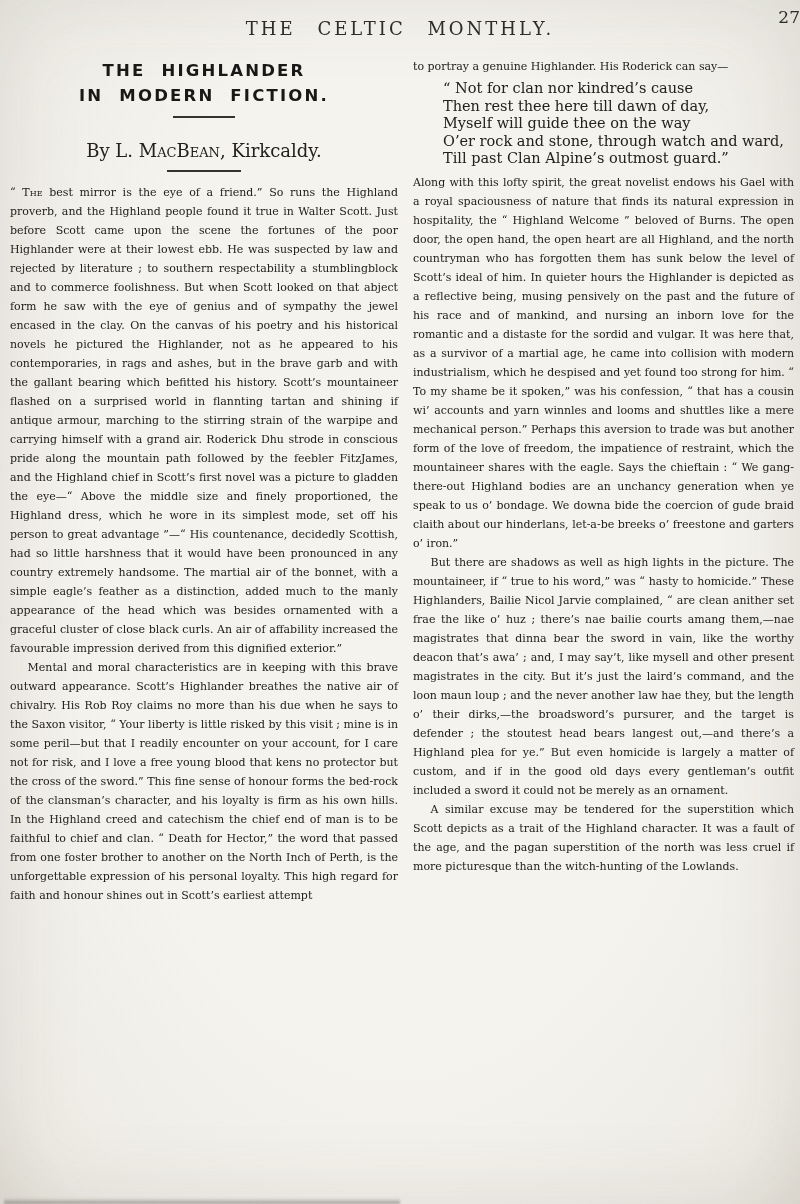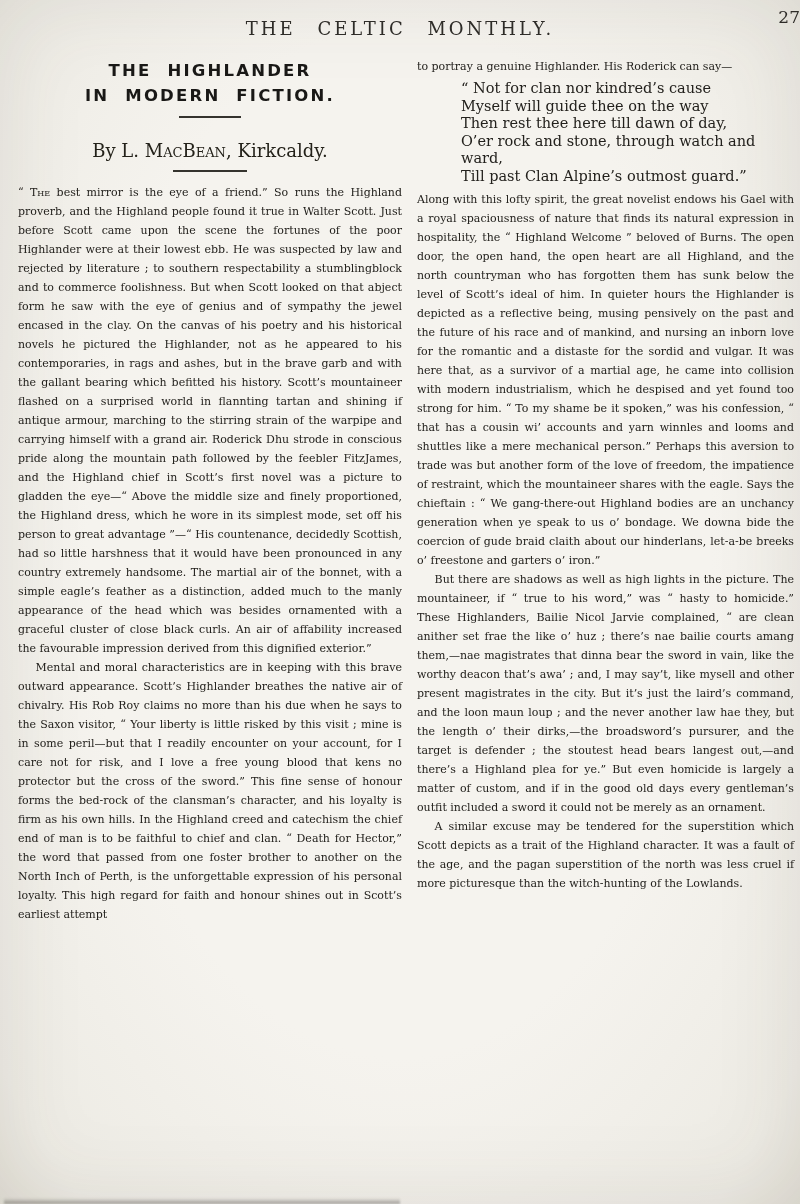--- a/index.html
+++ b/index.html
@@ -24,21 +24,21 @@
     word-spacing:13px;
     color:#2e2c28;
   }
   .page-number {
     position:absolute; top:7px; right:0;
     font-size:17px; color:#2e2c28;
   }
   .columns {
     display:flex;
     gap:15px;
-    padding:2px 6px 0 18px;
+    padding:2px 6px 0 10px;
   }
   .col { width:385px; }
   .col.left { width:388px; }
   .col.right { width:381px; padding-top:3px; }
 
   .article-head { margin-top:4px; }
   .article-title {
     margin:0;
     font-family:"DejaVu Sans", sans-serif;
     font-weight:bold;
@@ -60,21 +60,21 @@
     margin:0;
     font-size:11px;
     line-height:19px;
     text-align:justify;
     color:#23211d;
   }
   .body-p.indent { text-indent:1.6em; }
   .sc-lead { font-variant:small-caps; }
 
   .poem {
-    margin:4px 0 5px 44px;
+    margin:4px 0 5px 30px;
     font-size:14.5px;
     line-height:17.5px;
     color:#23211d;
   }
 
   .bottom-smudge {
     position:absolute;
     left:4px; bottom:0;
     width:396px; height:6px;
     background:linear-gradient(to bottom, rgba(40,38,35,0) 0%, rgba(40,38,35,0.38) 100%);
@@ -107,22 +107,22 @@
       <p class="body-p"><span class="sc-lead">“ The</span><span> best mirror is the eye of a friend.”  So runs the Highland proverb, and the Highland people found it true in Walter Scott.  Just before Scott came upon the scene the fortunes of the poor Highlander were at their lowest ebb.  He was suspected by law and rejected by literature ;  to southern respectability a stumblingblock and to commerce foolishness. But when Scott looked on that abject form he saw with the eye of genius and of sympathy the jewel encased in the clay.  On the canvas of his poetry and his historical novels he pictured the Highlander, not as he appeared to his contemporaries, in rags and ashes, but in the brave garb and with the gallant bearing which befitted his history.  Scott’s mountaineer flashed on a surprised world in flannting tartan and shining if antique armour, marching to the stirring strain of the warpipe and carrying himself with a grand air.  Roderick Dhu strode in conscious pride along the mountain path followed by the feebler FitzJames, and the Highland chief in Scott’s first novel was a picture to gladden the eye—“ Above the middle size and finely proportioned, the Highland dress, which he wore in its simplest mode, set off his person to great advantage ”—“ His countenance, decidedly Scottish, had so little harshness that it would have been pronounced in any country extremely handsome.  The martial air of the bonnet, with a simple eagle’s feather as a distinction, added much to the manly appearance of the head which was besides ornamented with a graceful cluster of close black curls.  An air of affability increased the favourable impression derived from this dignified exterior.”</span></p>
 
       <p class="body-p indent">Mental and moral characteristics are in keeping with this brave outward appearance.  Scott’s Highlander breathes the native air of chivalry. His Rob Roy claims no more than his due when he says to the Saxon visitor, “ Your liberty is little risked by this visit ;  mine is in some peril—but that I readily encounter on your account, for I care not for risk, and I love a free young blood that kens no protector but the cross of the sword.”  This fine sense of honour forms the bed-rock of the clansman’s character, and his loyalty is firm as his own hills.  In the Highland creed and catechism the chief end of man is to be faithful to chief and clan.  “ Death for Hector,” the word that passed from one foster brother to another on the North Inch of Perth, is the unforgettable expression of his personal loyalty.  This high regard for faith and honour shines out in Scott’s earliest attempt</p>
     </div>
 
     <div class="col right">
       <p class="body-p">to portray a genuine Highlander.  His Roderick can say—</p>
 
       <div class="poem">
         <div class="poem-line">“ Not for clan nor kindred’s cause</div>
+        <div class="poem-line">Then rest thee here till dawn of day,</div>
         <div class="poem-line">Myself will guide thee on the way</div>
-        <div class="poem-line">Then rest thee here till dawn of day,</div>
         <div class="poem-line">O’er rock and stone, through watch and ward,</div>
         <div class="poem-line">Till past Clan Alpine’s outmost guard.”</div>
       </div>
 
       <p class="body-p">Along with this lofty spirit, the great novelist endows his Gael with a royal spaciousness of nature that finds its natural expression in hospitality, the “ Highland Welcome ” beloved of Burns.  The open door, the open hand, the open heart are all Highland, and the north countryman who has forgotten them has sunk below the level of Scott’s ideal of him.  In quieter hours the Highlander is depicted as a reflective being, musing pensively on the past and the future of his race and of mankind, and nursing an inborn love for the romantic and a distaste for the sordid and vulgar.  It was here that, as a survivor of a martial age, he came into collision with modern industrialism, which he despised and yet found too strong for him. “ To my shame be it spoken,” was his confession, “ that has a cousin wi’ accounts and yarn winnles and looms and shuttles like a mere mechanical person.”  Perhaps this aversion to trade was but another form of the love of freedom, the impatience of restraint, which the mountaineer shares with the eagle.  Says the chieftain : “ We gang-there-out Highland bodies are an unchancy generation when ye speak to us o’ bondage.  We downa bide the coercion of gude braid claith about our hinderlans, let-a-be breeks o’ freestone and garters o’ iron.”</p>
 
       <p class="body-p indent">But there are shadows as well as high lights in the picture.  The mountaineer, if “ true to his word,” was “ hasty to homicide.”  These Highlanders, Bailie Nicol Jarvie complained, “ are clean anither set frae the like o’ huz ; there’s nae bailie courts amang them,—nae magistrates that dinna bear the sword in vain, like the worthy deacon that’s awa’ ;  and, I may say’t, like mysell and other present magistrates in the city.  But it’s just the laird’s command, and the loon maun loup ;  and the never another law hae they, but the length o’ their dirks,—the broadsword’s pursurer, and the target is defender ;  the stoutest head bears langest out,—and there’s a Highland plea for ye.”  But even homicide is largely a matter of custom, and if in the good old days every gentleman’s outfit included a sword it could not be merely as an ornament.</p>
 
       <p class="body-p indent">A similar excuse may be tendered for the superstition which Scott depicts as a trait of the Highland character.  It was a fault of the age, and the pagan superstition of the north was less cruel if more picturesque than the witch-hunting of the Lowlands.</p>
     </div>

